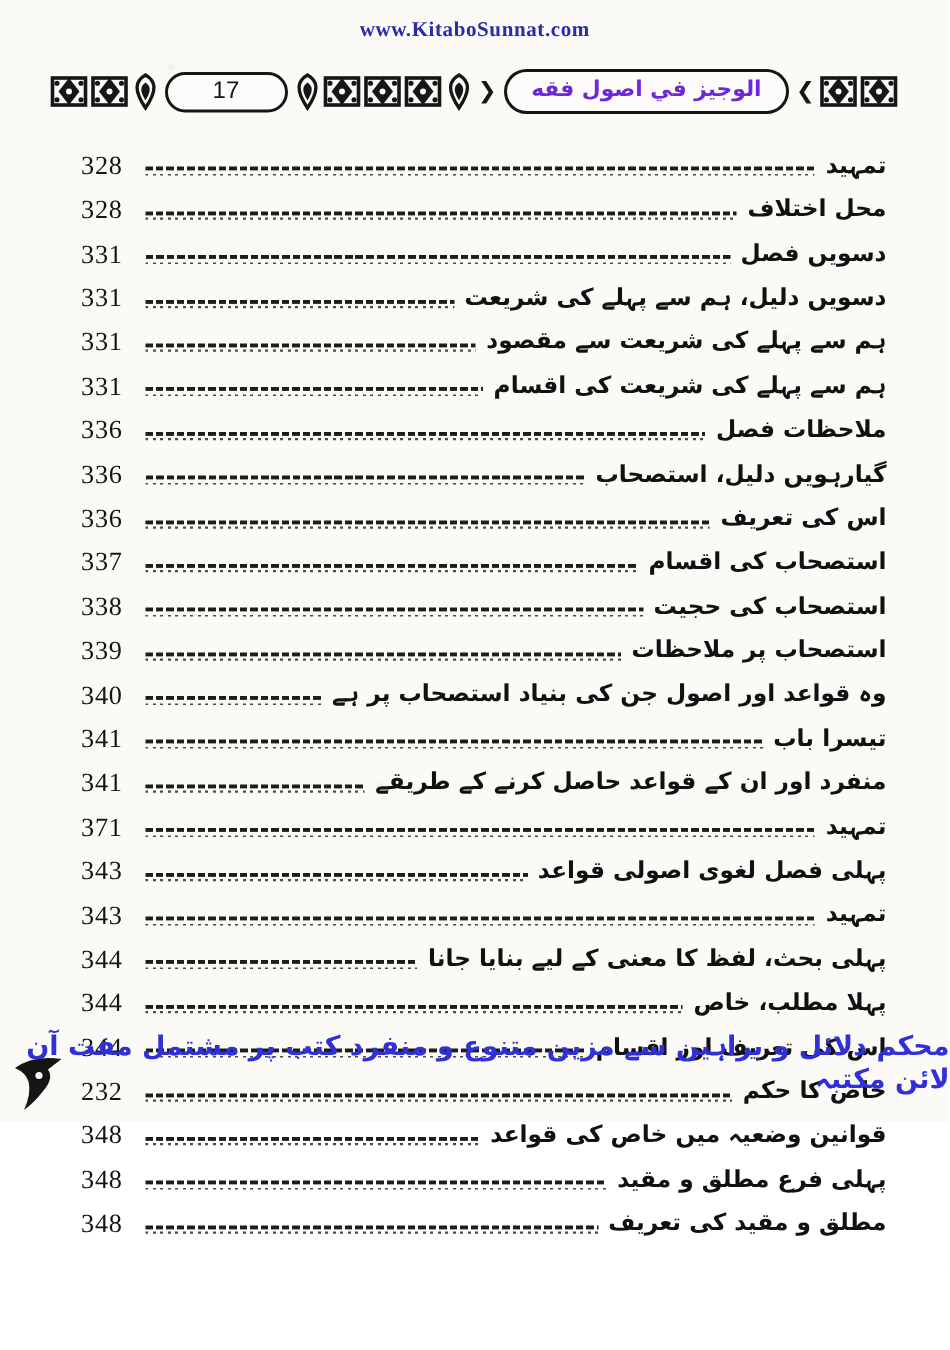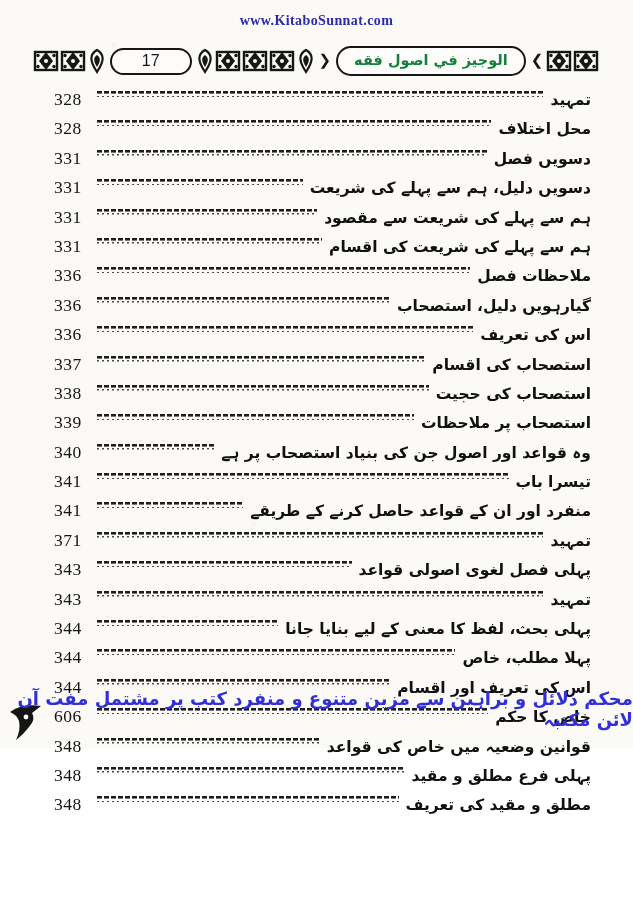--- a/index.html
+++ b/index.html
@@ -56,34 +56,35 @@
     display:flex;align-items:center;gap:5px;
     margin:0 3px;
   }
   .cartouche-inner{
     border:2px solid #161616;
     border-radius:999px;
     padding:4px 16px 5px 16px;
     font-family:"DejaVu Sans",sans-serif;
     font-weight:bold;
     font-size:14.5px;
-    color:#15803d;
+    color:#6d28d9;
     background:#fdfcfa;
     direction:rtl;
     line-height:1.15;
     white-space:nowrap;
   }
   .chev{font-size:15px;color:#161616;font-weight:bold;line-height:1;}
   
   .toc{
     margin:9px 40px 0 40px;
   }
   .toc-row{
     height:29.4px;
     display:flex;
+    align-items:flex-end;
     box-sizing:border-box;
     padding:0 2px 1px 14px;
   }
   .toc-row .num{
     flex:0 0 auto;
     min-width:36px;
     font-family:"Liberation Serif","DejaVu Serif",serif;
     font-size:17.5px;
     color:#141414;
     line-height:1;
@@ -291,21 +292,21 @@
         <span class="num">344</span>
         <span class="leader"></span>
         <span class="title">پہلا مطلب، خاص</span>
       </div>
       <div class="toc-row">
         <span class="num">344</span>
         <span class="leader"></span>
         <span class="title">اس کی تعریف اور اقسام</span>
       </div>
       <div class="toc-row">
-        <span class="num">606</span>
+        <span class="num">232</span>
         <span class="leader"></span>
         <span class="title">خاص کا حکم</span>
       </div>
       <div class="toc-row">
         <span class="num">348</span>
         <span class="leader"></span>
         <span class="title">قوانین وضعیہ میں خاص کی قواعد</span>
       </div>
       <div class="toc-row">
         <span class="num">348</span>

